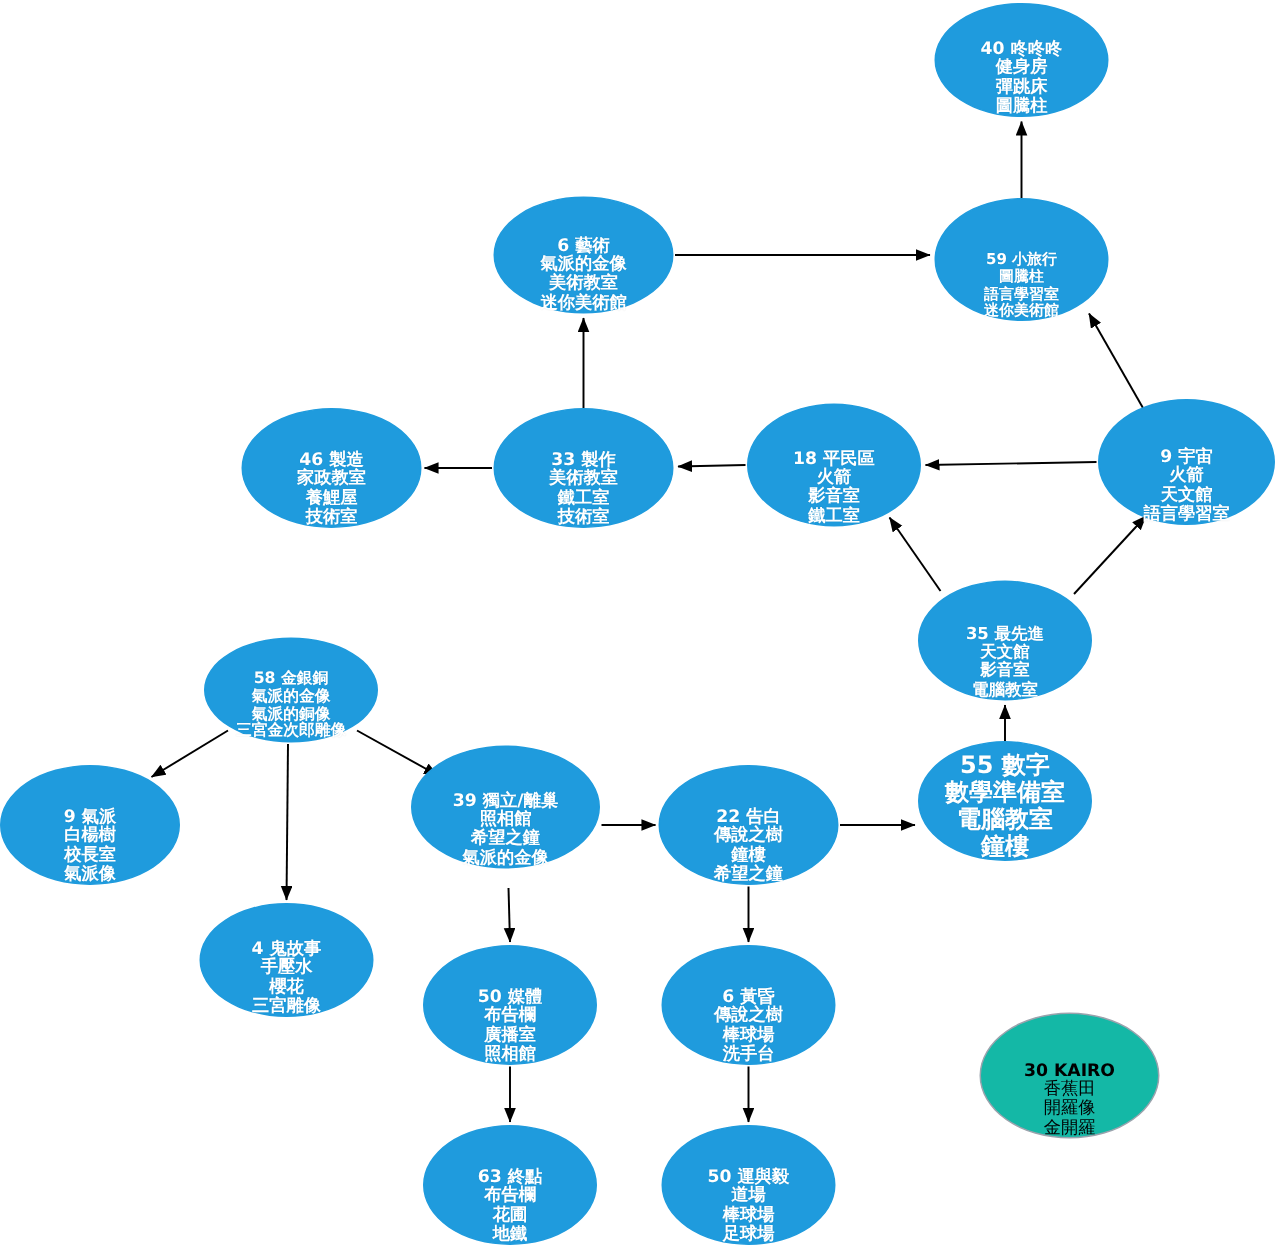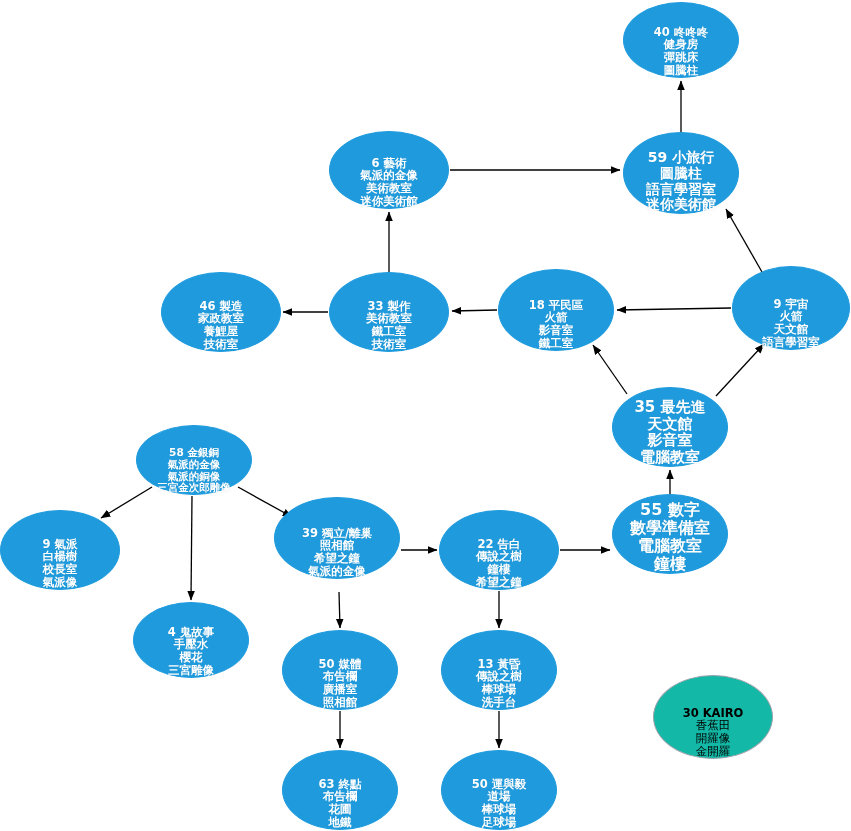--- a/index.html
+++ b/index.html
@@ -48,21 +48,21 @@
         <line x1="499" y1="711" x2="499" y2="748" stroke="#000000" stroke-width="1.3" marker-end="url(#arrow)"></line>
       </g>
   </svg>
   <div id="node-group">
       <div class="node filled" style="left: 623px; top: 2px; width: 116px; height: 76px; font-size: 11.5px;">
         <div class="ln l0">40 咚咚咚</div>
         <div class="ln">健身房</div>
         <div class="ln">彈跳床</div>
         <div class="ln">圖騰柱</div>
       </div>
-      <div class="node filled" style="left: 623px; top: 132px; width: 116px; height: 82px; font-size: 14px;">
+      <div class="node filled" style="left: 623px; top: 132px; width: 116px; height: 82px; font-size: 10px;">
         <div class="ln l0">59 小旅行</div>
         <div class="ln">圖騰柱</div>
         <div class="ln">語言學習室</div>
         <div class="ln">迷你美術館</div>
       </div>
       <div class="node filled" style="left: 329px; top: 131px; width: 120px; height: 78px; font-size: 11.5px;">
         <div class="ln l0">6 藝術</div>
         <div class="ln">氣派的金像</div>
         <div class="ln">美術教室</div>
         <div class="ln">迷你美術館</div>
@@ -84,21 +84,21 @@
         <div class="ln">美術教室</div>
         <div class="ln">鐵工室</div>
         <div class="ln">技術室</div>
       </div>
       <div class="node filled" style="left: 161px; top: 272px; width: 120px; height: 80px; font-size: 11.5px;">
         <div class="ln l0">46 製造</div>
         <div class="ln">家政教室</div>
         <div class="ln">養鯉屋</div>
         <div class="ln">技術室</div>
       </div>
-      <div class="node filled" style="left: 612px; top: 387px; width: 116px; height: 80px; font-size: 15px;">
+      <div class="node filled" style="left: 612px; top: 387px; width: 116px; height: 80px; font-size: 11px;">
         <div class="ln l0">35 最先進</div>
         <div class="ln">天文館</div>
         <div class="ln">影音室</div>
         <div class="ln">電腦教室</div>
       </div>
       <div class="node filled" style="left: 136px; top: 425px; width: 116px; height: 70px; font-size: 10.5px;">
         <div class="ln l0">58 金銀銅</div>
         <div class="ln">氣派的金像</div>
         <div class="ln">氣派的銅像</div>
         <div class="ln">三宮金次郎雕像</div>
@@ -133,21 +133,21 @@
         <div class="ln">櫻花</div>
         <div class="ln">三宮雕像</div>
       </div>
       <div class="node filled" style="left: 282px; top: 630px; width: 116px; height: 80px; font-size: 11.5px;">
         <div class="ln l0">50 媒體</div>
         <div class="ln">布告欄</div>
         <div class="ln">廣播室</div>
         <div class="ln">照相館</div>
       </div>
       <div class="node filled" style="left: 441px; top: 630px; width: 116px; height: 80px; font-size: 11.5px;">
-        <div class="ln l0">13 黃昏</div>
+        <div class="ln l0">6 黃昏</div>
         <div class="ln">傳說之樹</div>
         <div class="ln">棒球場</div>
         <div class="ln">洗手台</div>
       </div>
       <div class="node outline" style="left: 653px; top: 675px; width: 120px; height: 84px; font-size: 11.5px;">
         <div class="ln l0">30 KAIRO</div>
         <div class="ln">香蕉田</div>
         <div class="ln">開羅像</div>
         <div class="ln">金開羅</div>
       </div>

